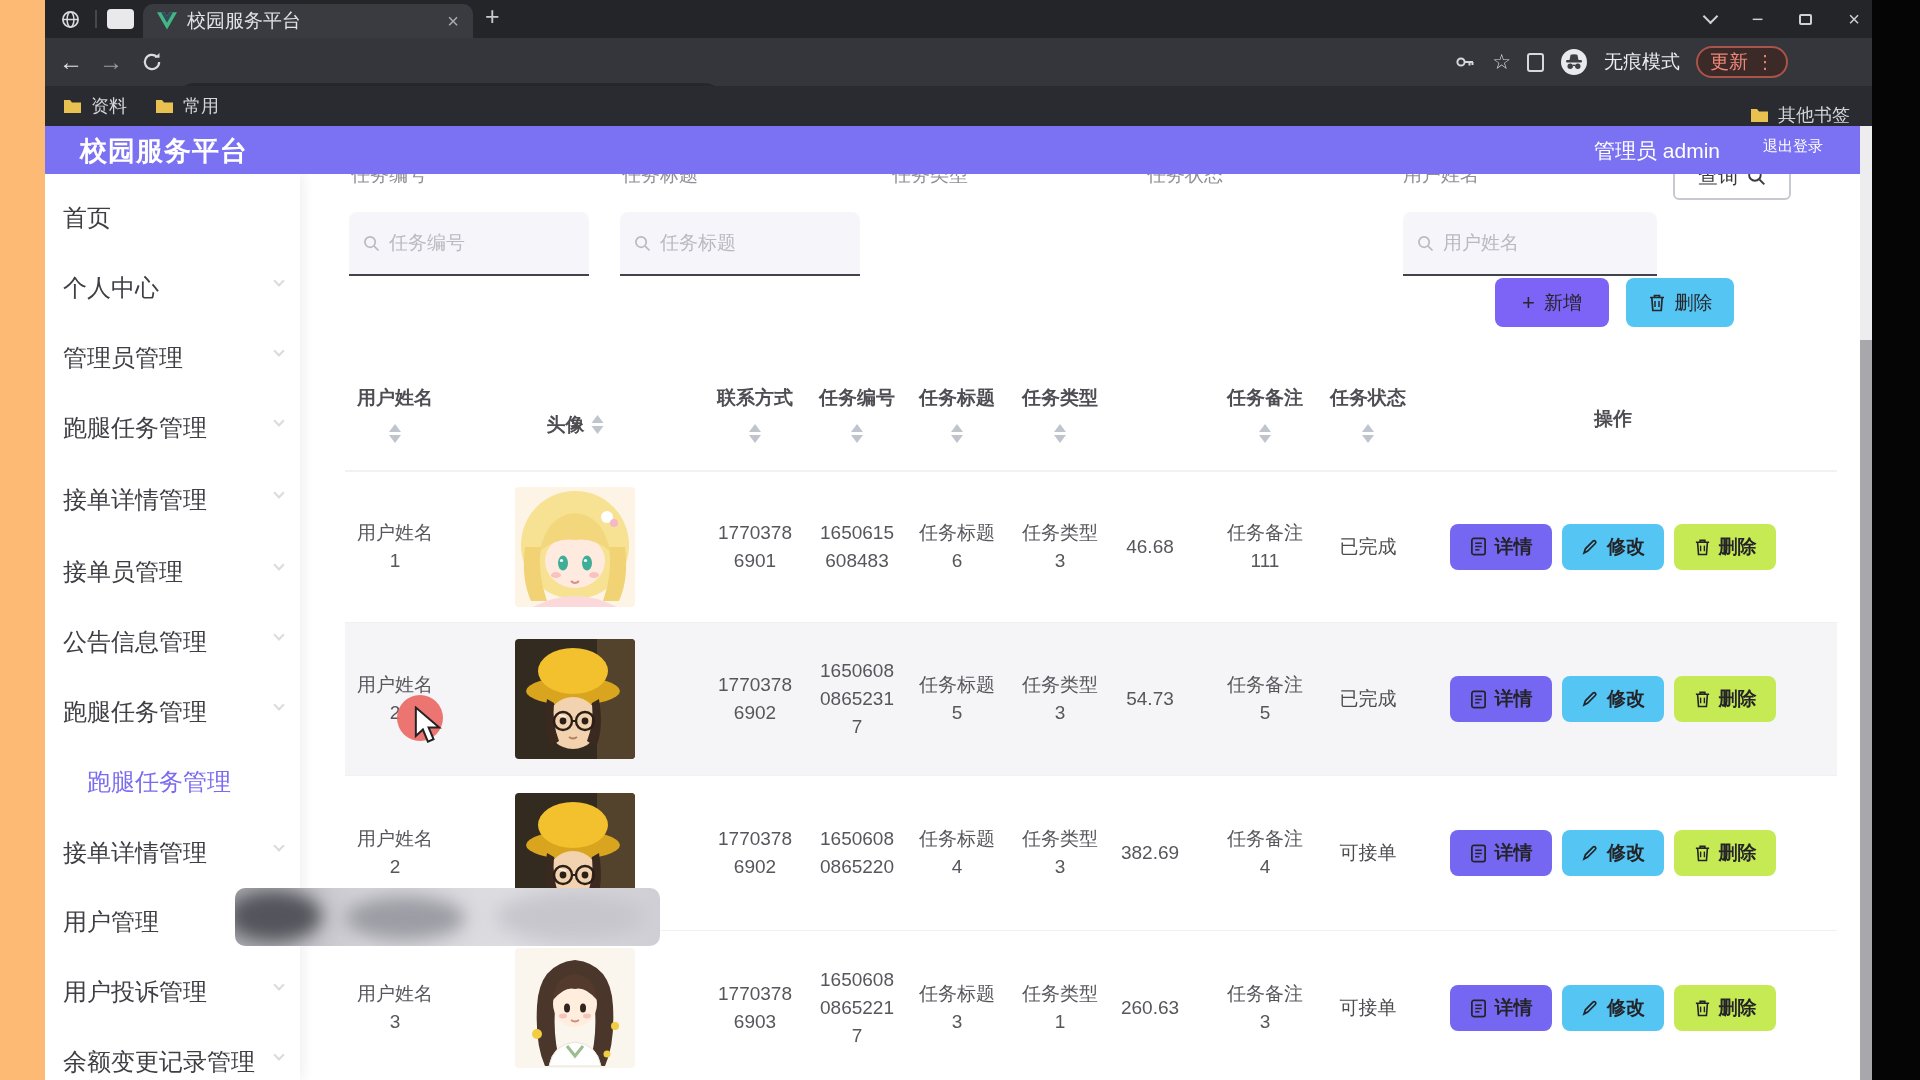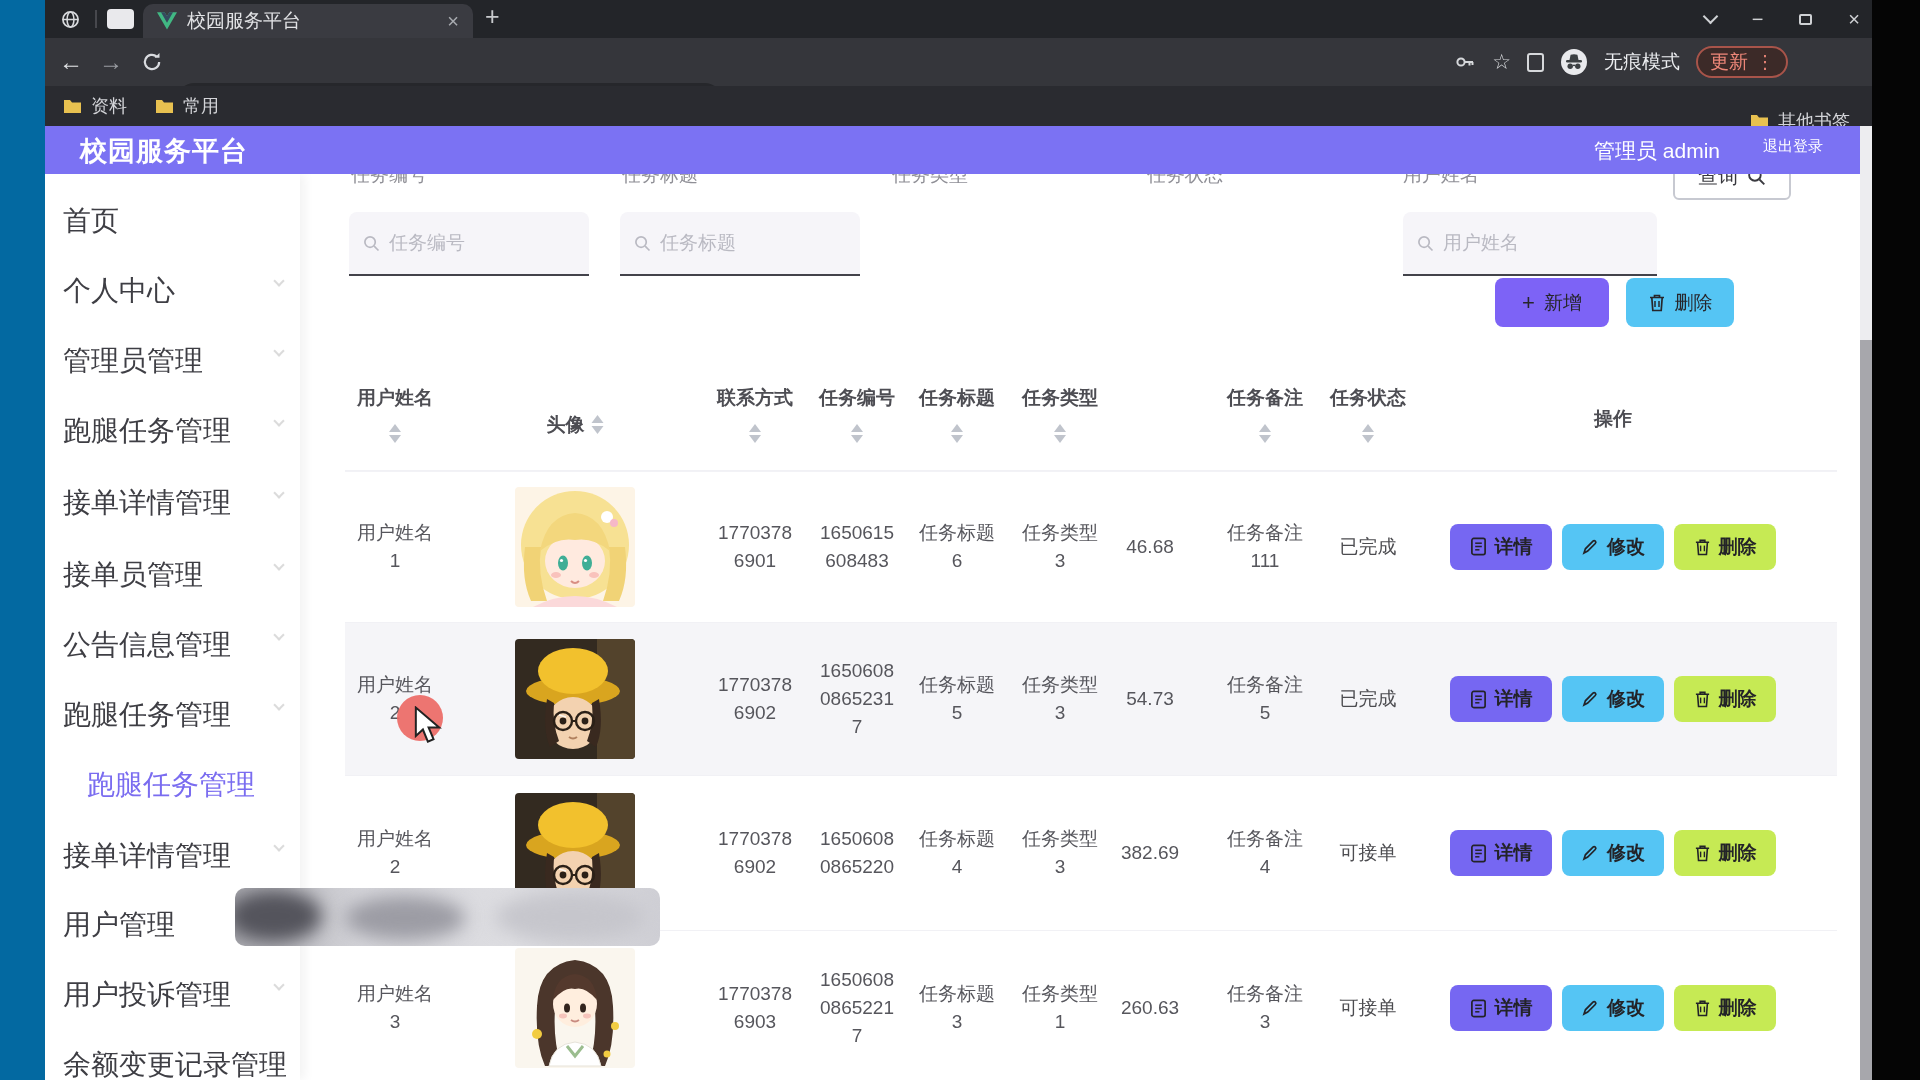--- a/index.html
+++ b/index.html
@@ -5,21 +5,21 @@
   :root{
     --accent:#7b72f3; --primary-button:#7d63f6; --detail-button:#7667f2;
     --edit-button:#55c5f4; --row-delete-button:#c6ea54; --top-delete-button:#55c5f4;
     --update-badge-text:#ec8678; --active-menu-text:#7a6cf0; --status-text:#4c4c50;
   }
   *{box-sizing:border-box}
   html,body{margin:0;padding:0}
   body{width:1920px;height:1080px;overflow:hidden;background:#050505;
        font-family:"Liberation Sans","DejaVu Sans",sans-serif}
   .abs{position:absolute}
-  .stage{position:relative;width:1596px;height:1080px;background:#0369a1}
+  .stage{position:relative;width:1596px;height:1080px;background:#fdba74}
   .window{position:absolute;left:45px;top:0;width:1827px;height:1080px;background:#fff;overflow:hidden}
 
   
   .tabbar{position:absolute;left:0;top:0;width:100%;height:38px;background:#232529}
   .chrome-globe{position:absolute;left:10px;top:6px;width:30px;height:26px;border-radius:6px;display:flex;align-items:center;justify-content:center}
   .tab-sep{position:absolute;left:50px;top:10px;width:2px;height:18px;background:#47484d}
   .pinned-square{position:absolute;left:62px;top:9px;width:27px;height:20px;background:#e9e9ec;border-radius:4px}
   .tab-active{position:absolute;left:98px;top:4px;width:330px;height:34px;background:#3a3b41;border-radius:10px 10px 0 0;display:flex;align-items:center;padding:0 14px;gap:10px}
   .tab-title{font-size:19px;color:#e2e3e6;flex:0 0 auto}
   .tab-close{margin-left:auto;font-size:20px;color:#a9acb1}
@@ -38,31 +38,31 @@
   .star{font-size:21px;color:#d6d8db}
   .boxicon{width:17px;height:19px;border:2px solid #d6d8db;border-radius:3px}
   .incog-label{font-size:19px;color:#eceef1}
   .update-pill{display:flex;align-items:center;gap:8px;height:32px;padding:0 12px;border:2px solid #a8544a;border-radius:16px;background:#3c2a28}
   .update-text{font-size:19px;color:var(--update-badge-text)}
   .pill-dots{font-size:18px;color:var(--update-badge-text)}
 
   .bookbar{position:absolute;left:0;top:86px;width:100%;height:40px;background:#2a2b30}
   .bm{position:absolute;top:0;height:40px;display:flex;align-items:center;gap:9px}
   .bm span{font-size:18px;color:#d3d4d8}
-  .bm-right{position:absolute;right:22px;top:15px;height:40px;display:flex;align-items:center;gap:9px}
+  .bm-right{position:absolute;right:22px;top:9px;height:40px;display:flex;align-items:center;gap:9px}
   .bm-right span{font-size:18px;color:#d3d4d8}
 
   
   .navbar{position:absolute;left:0;top:126px;width:1815px;height:48px;background:var(--accent);z-index:10}
   .nav-title{position:absolute;left:35px;top:7px;font-size:27px;font-weight:bold;color:#fff;letter-spacing:1px}
   .nav-admin{position:absolute;right:140px;top:11px;font-size:21px;color:#fff}
   .nav-logout{position:absolute;right:37px;top:11px;font-size:15px;color:#fff}
 
   .sidebar{position:absolute;left:0;top:174px;width:255px;height:906px;background:#fff;box-shadow:5px 0 10px rgba(0,0,0,.05);z-index:2}
-  .side-item{position:absolute;left:18px;font-size:28px;color:#3e3e44;white-space:nowrap}
+  .side-item{position:absolute;left:18px;font-size:24px;color:#3e3e44;white-space:nowrap}
   .side-item .chev{display:inline-block;width:8px;height:8px;border-right:2px solid #999;border-bottom:2px solid #999;transform:rotate(45deg);opacity:.35;margin-left:0;position:absolute;left:212px;top:5px}
   .side-sub{left:42px;color:var(--active-menu-text)}
 
   .flabel{position:absolute;top:162px;font-size:19px;color:#8f8f96;z-index:1}
   .finput{position:absolute;top:212px;height:64px;background:#f6f5f9;border-bottom:2px solid #43434b;border-radius:8px 8px 0 0;display:flex;align-items:center;padding:0 14px;gap:9px;z-index:1}
   .ph{font-size:19px;color:#b9b9c2;white-space:nowrap;overflow:hidden}
   .sel-chev{margin-left:auto;width:10px;height:10px;border-right:2px solid #b9b9c2;border-bottom:2px solid #b9b9c2;transform:rotate(45deg);flex:0 0 auto}
 
   .search-btn{position:absolute;left:1628px;top:152px;width:118px;height:48px;background:#fff;border:2px solid #c7c9d1;border-radius:6px;display:flex;align-items:center;justify-content:center;gap:9px;font-size:20px;color:#37373d;z-index:1}
   .add-btn,.del-btn{position:absolute;top:278px;height:49px;border-radius:8px;display:flex;align-items:center;justify-content:center;gap:9px;font-size:19px;color:#26262b;z-index:1}

